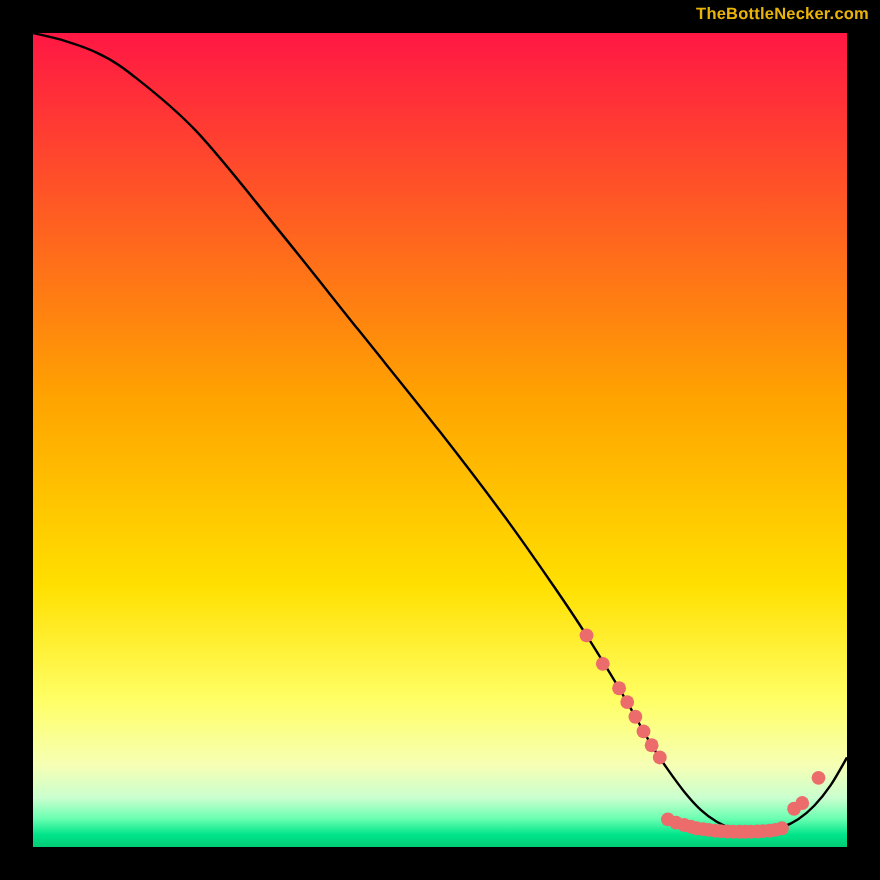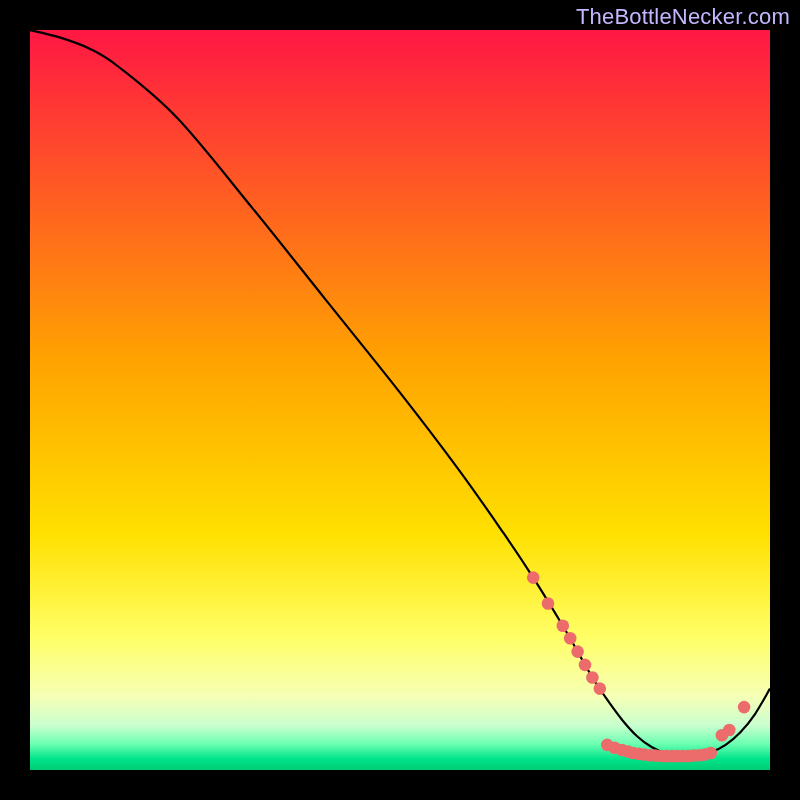--- a/index.html
+++ b/index.html
@@ -14,23 +14,23 @@
   .frame {
     position: relative;
     width: 800px;
     height: 800px;
     background: #000;
   }
   .watermark {
     position: absolute;
     top: 4px;
     right: 10px;
-    color: #c4b5fd;
-    font-size: 22px;
-    font-weight: 400;
+    color: #eab308;
+    font-size: 15px;
+    font-weight: 700;
     letter-spacing: 0.2px;
   }
   .plot-wrap {
     position: absolute;
     left: 30px;
     top: 30px;
     width: 740px;
     height: 740px;
     background: #000;
   }

